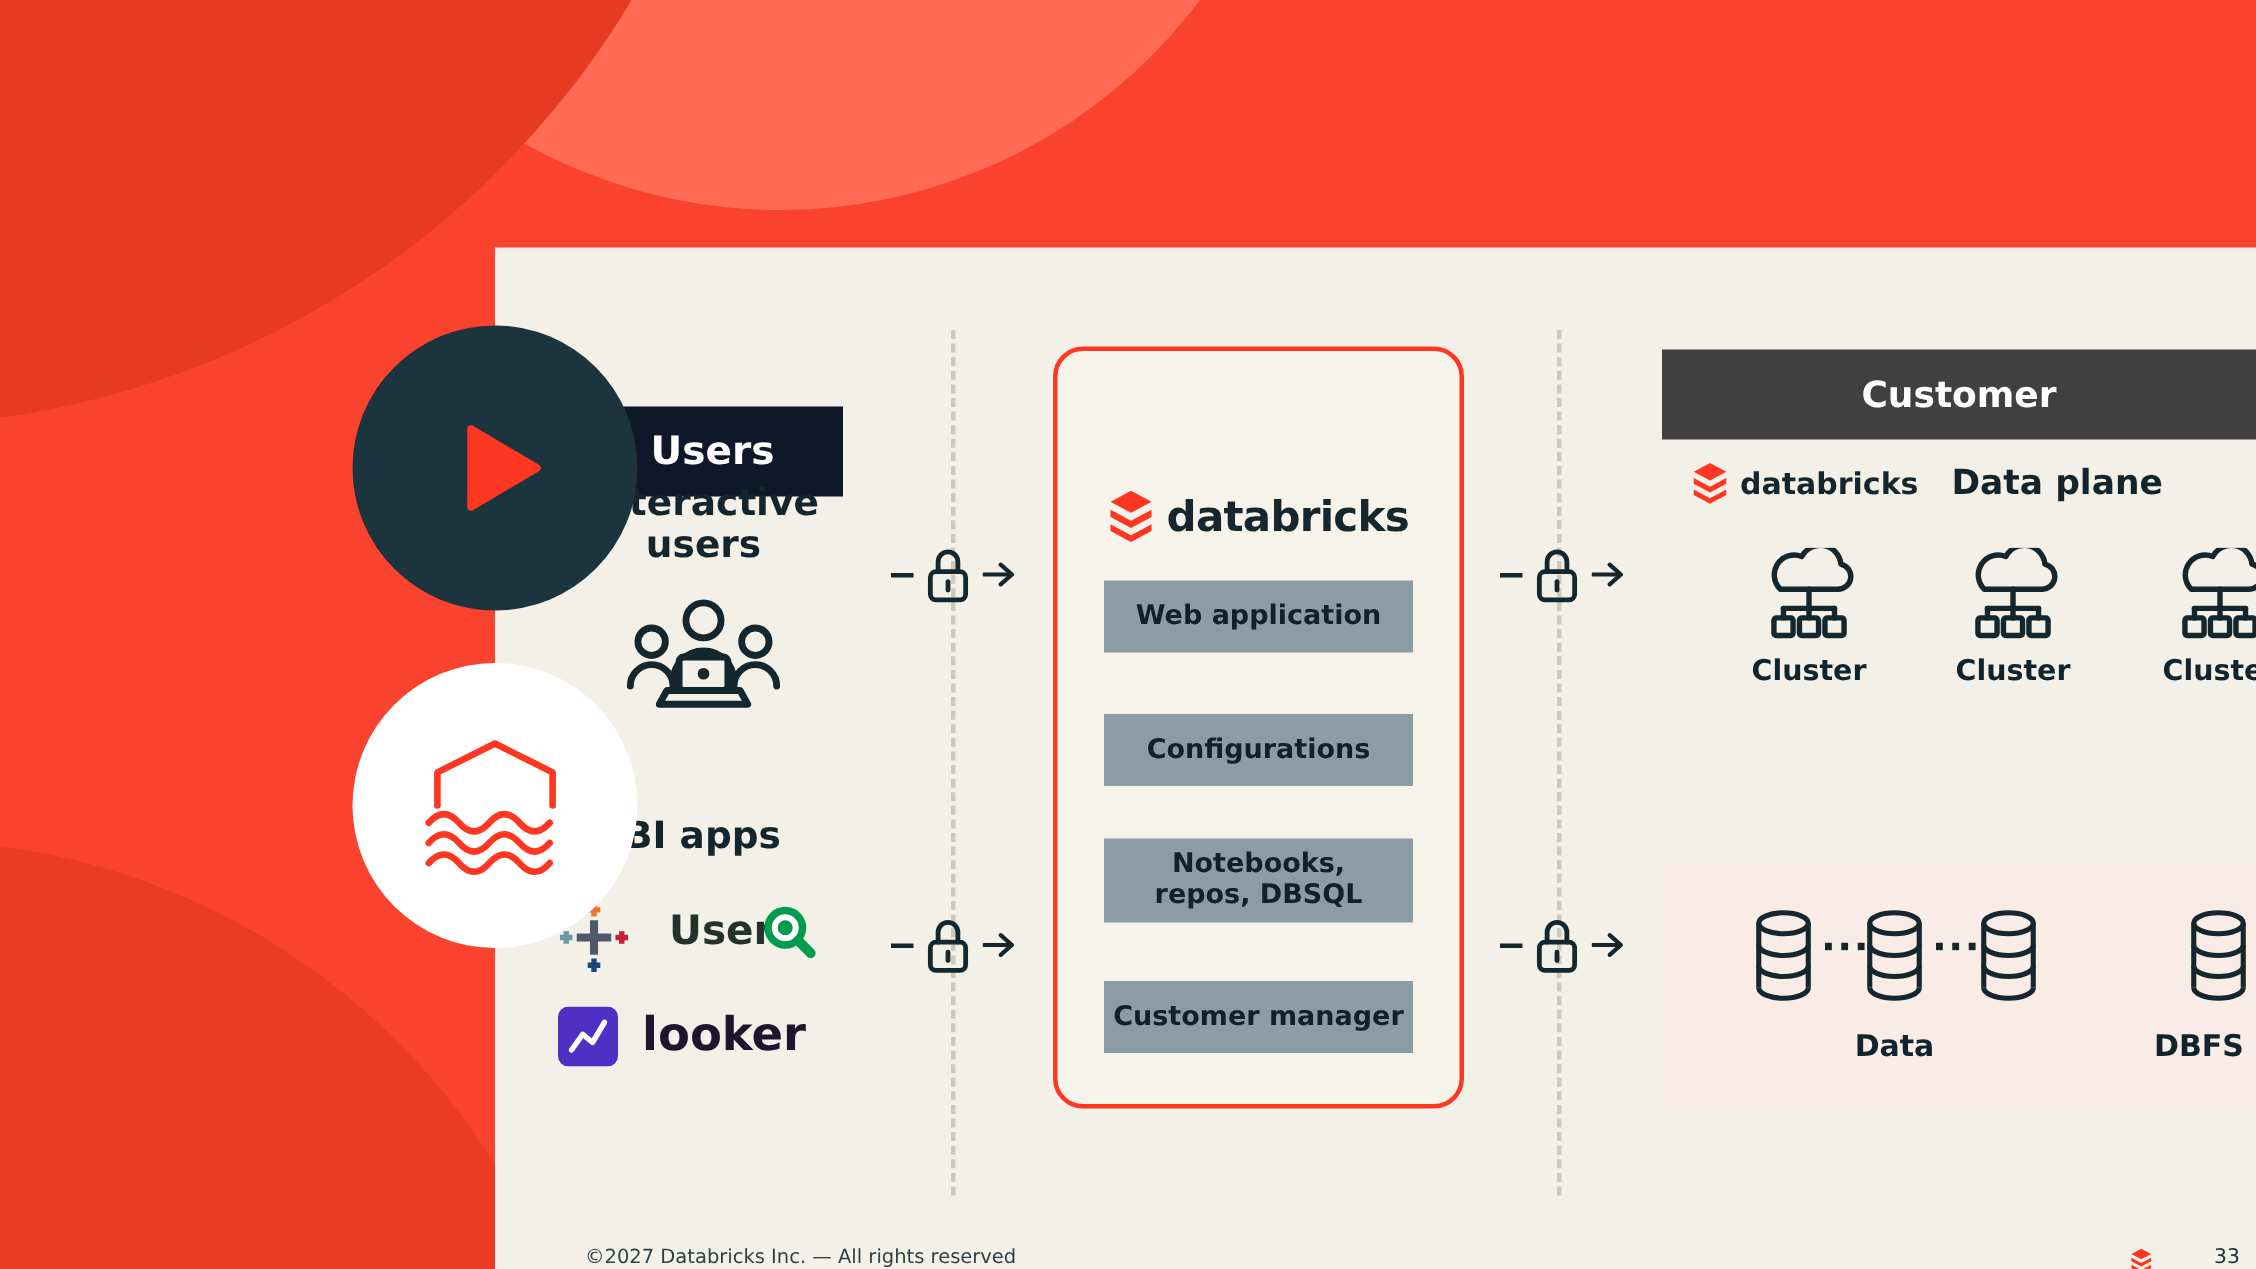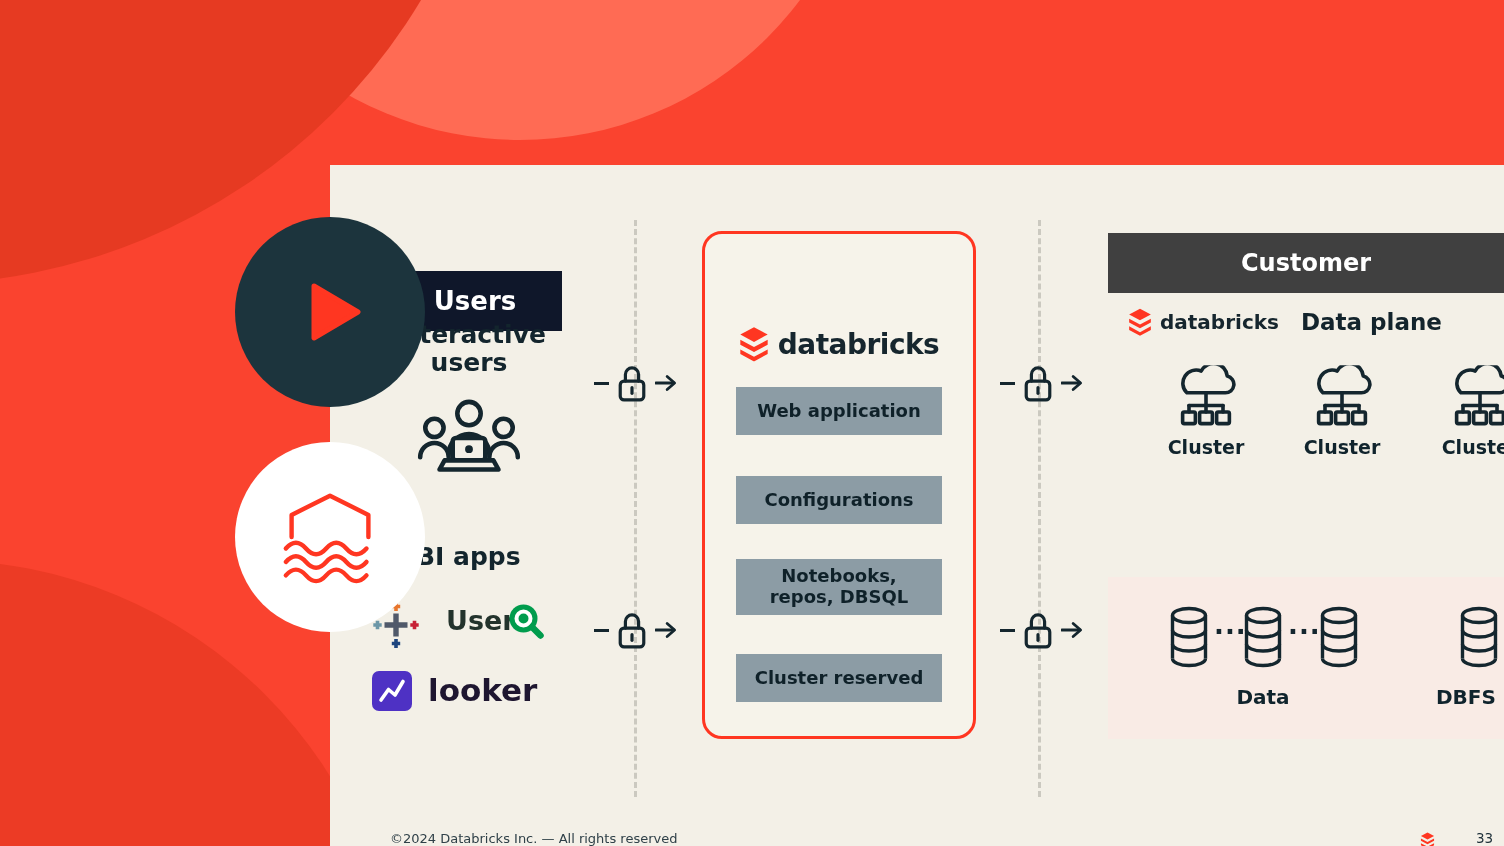--- a/index.html
+++ b/index.html
@@ -247,21 +247,21 @@
         <span>Web application</span>
       </div>
       <div class="cp-box" style="top:242px;height:48px">
         <span>Configurations</span>
       </div>
       <div class="cp-box" style="top:325px;height:56px">
         <span>Notebooks,
 repos, DBSQL</span>
       </div>
       <div class="cp-box" style="top:420px;height:48px">
-        <span>Cluster reserved</span>
+        <span>Customer manager</span>
       </div>
     </div>
 
     <div class="cust-header">
       <span>Customer</span>
     </div>
     <div class="cust-brand">
       <svg class="db-glyph-sm" viewBox="0 0 34 40">
           <use href="#sym-db"></use>
         </svg>
@@ -299,21 +299,21 @@
     <div class="dots" id="dots2">···</div>
     <svg class="dbcyl" id="d3" viewBox="0 0 46 62">
         <use href="#sym-cyl"></use>
       </svg>
     <svg class="dbcyl" id="d4" viewBox="0 0 46 62">
         <use href="#sym-cyl"></use>
       </svg>
     <div class="data-label">Data</div>
     <div class="dbfs-label">DBFS root</div>
 
-    <div class="footer-copy">©2024 Databricks Inc. — All rights reserved</div>
+    <div class="footer-copy">©2027 Databricks Inc. — All rights reserved</div>
     <svg class="footer-glyph" viewBox="0 0 34 40">
         <use href="#sym-db"></use>
       </svg>
     <div class="footer-page">33</div>
   </div>
 
   <div class="play-circle">
     <svg class="play-tri" viewBox="0 0 50 58">
         <use href="#sym-play"></use>
       </svg>

